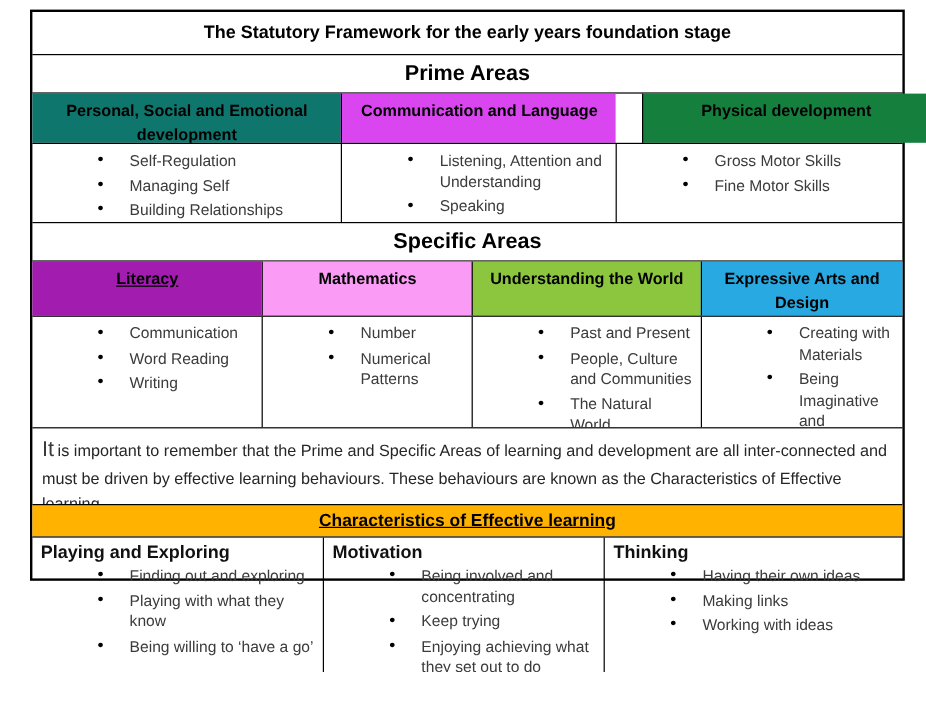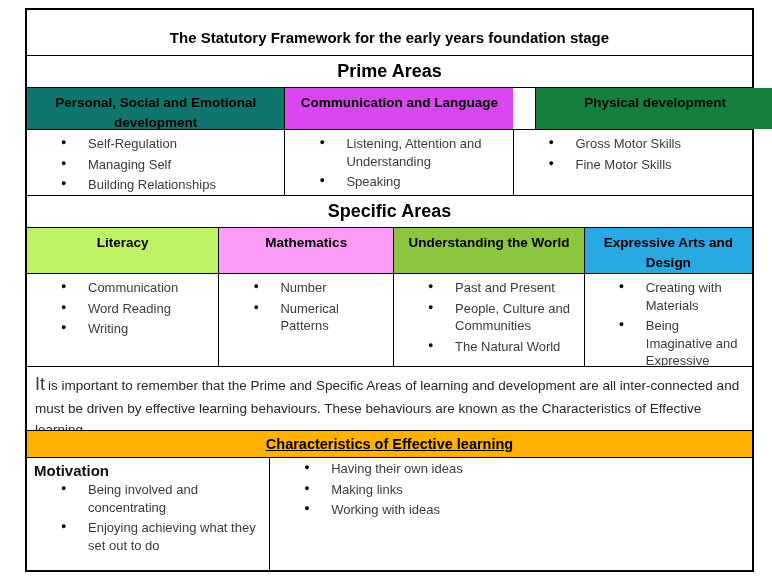--- a/index.html
+++ b/index.html
@@ -7,26 +7,25 @@
   body {
     width: 772px; height: 586px;
     font-family: "Liberation Sans", sans-serif;
     color: #000;
     position: relative;
     overflow: hidden;
   }
   .frame {
     position: absolute;
     left: 25px; top: 8px;
-    width: 729px; height: 564px;
+    width: 729px; height: 476px;
     border: 2px solid #000;
     display: flex;
     flex-direction: column;
     background: #fff;
-    justify-content: flex-end;
   }
   .row { border-top: 1px solid #000; flex: 0 0 auto; }
   .row:first-child { border-top: none; }
   .title-row {
     height: 35px;
     display: flex; align-items: center; justify-content: center;
     font-size: 15px; font-weight: bold;
   }
   .band {
     height: 32px;
@@ -54,21 +53,21 @@
   .prime .cell:nth-child(3) { flex: 0 0 32.9%; }
   .spec .cell:nth-child(1) { flex: 0 0 26.4%; }
   .spec .cell:nth-child(2) { flex: 0 0 24.1%; }
   .spec .cell:nth-child(3) { flex: 0 0 26.3%; }
   .spec .cell:nth-child(4) { flex: 0 0 23.2%; }
   .char-cols .cell:nth-child(1) { flex: 0 0 33.4%; }
   .char-cols .cell:nth-child(2) { flex: 0 0 32.3%; }
   .char-cols .cell:nth-child(3) { flex: 0 0 34.3%; }
   ul.blist {
     list-style: none;
-    padding: 5px 6px 2px 32px;
+    padding: 5px 6px 2px 52px;
     font-size: 13px;
     color: #3b3b3b;
     line-height: 1.35;
   }
   ul.blist li {
     position: relative;
     padding-left: 29px;
     margin-bottom: 3px;
   }
   ul.blist li::before {
@@ -131,21 +130,21 @@
       <ul class="blist">
         <li>Gross Motor Skills</li>
         <li>Fine Motor Skills</li>
       </ul>
     </div>
   </div>
 
   <div class="row band">Specific Areas</div>
 
   <div class="row cols spec spec-heads">
-    <div class="cell head-cell" style="background-color: #bef264;">Literacy</div>
+    <div class="cell head-cell" style="background-color: #a21caf; text-decoration: underline;">Literacy</div>
     <div class="cell head-cell" style="background-color: rgb(250, 155, 245);">Mathematics</div>
     <div class="cell head-cell" style="background-color: rgb(140, 198, 62);">Understanding the World</div>
     <div class="cell head-cell" style="background-color: rgb(41, 169, 225);">Expressive Arts and Design</div>
   </div>
 
   <div class="row cols spec spec-bullets">
     <div class="cell">
       <ul class="blist">
         <li>Communication</li>
         <li>Word Reading</li>
@@ -174,27 +173,37 @@
   </div>
 
   <div class="row note-row">
     <span class="note-lead">It</span><span>is important to remember that the Prime and Specific Areas of learning and development are all inter-connected and must be driven by effective learning behaviours. These behaviours are known as the Characteristics of Effective learning</span>
   </div>
 
   <div class="row char-band" style="background-color: rgb(255, 178, 0); text-decoration: underline;">Characteristics of Effective learning</div>
 
   <div class="row cols char-cols">
     <div class="cell">
+      <div class="char-cell-heading">Playing and Exploring</div>
+      <ul class="blist">
+        <li>Finding out and exploring</li>
+        <li>Playing with what they know</li>
+        <li>Being willing to ‘have a go’</li>
+      </ul>
+    </div>
+    <div class="cell">
       <div class="char-cell-heading">Motivation</div>
       <ul class="blist">
         <li>Being involved and concentrating</li>
+        <li>Keep trying</li>
         <li>Enjoying achieving what they set out to do</li>
       </ul>
     </div>
     <div class="cell">
+      <div class="char-cell-heading">Thinking</div>
       <ul class="blist">
         <li>Having their own ideas</li>
         <li>Making links</li>
         <li>Working with ideas</li>
       </ul>
     </div>
   </div>
 
 </div>
 

